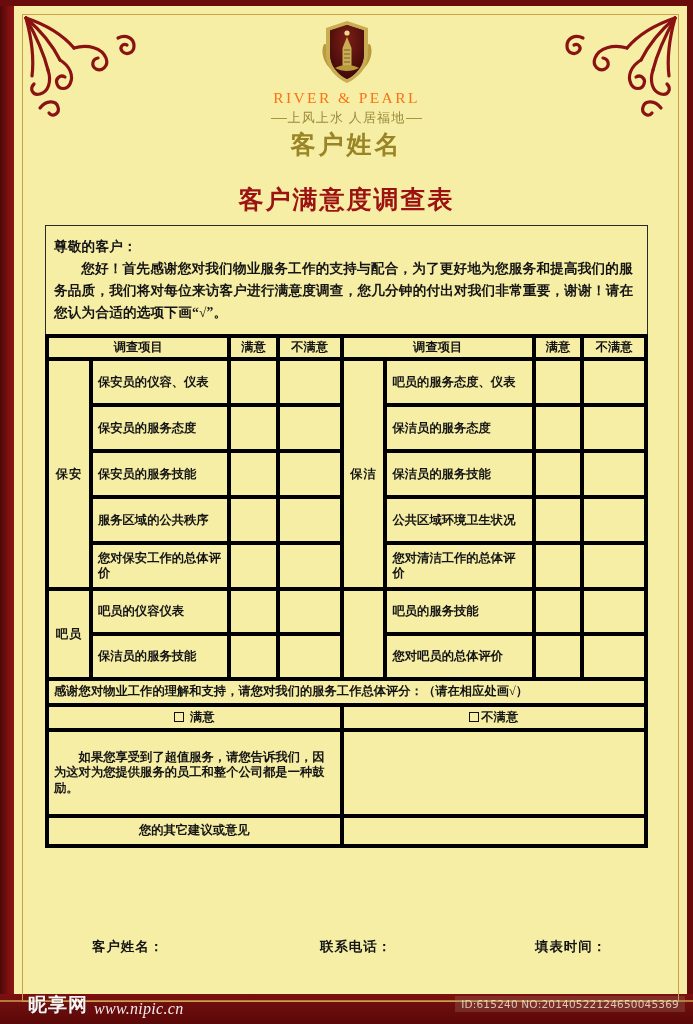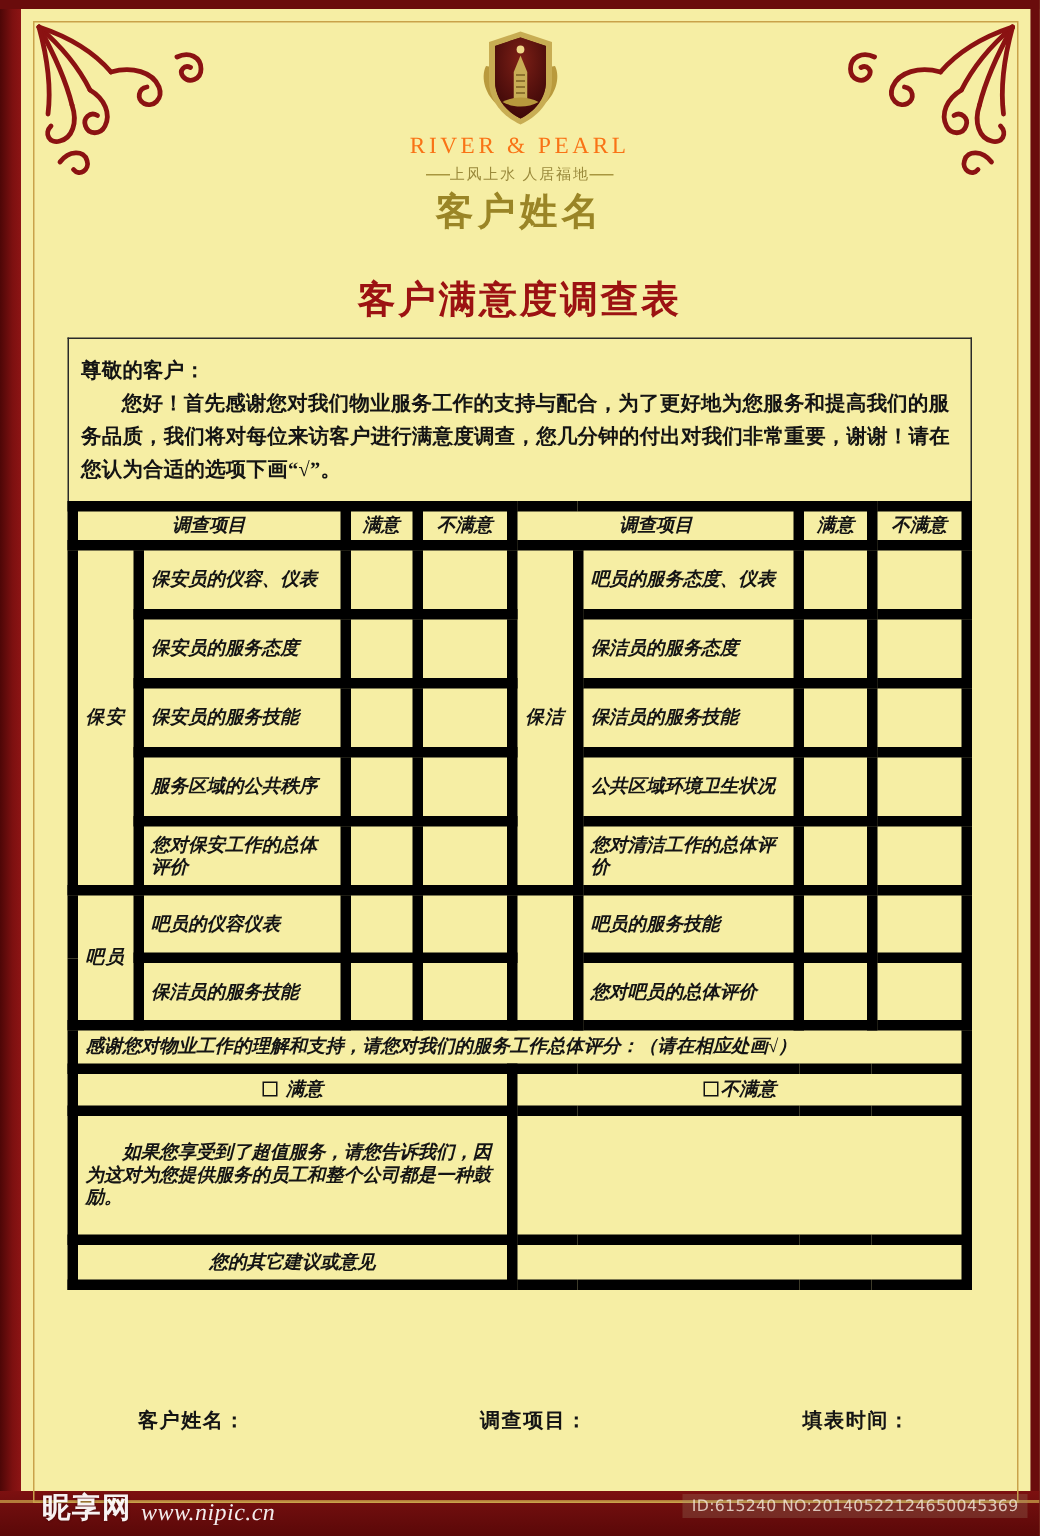--- a/index.html
+++ b/index.html
@@ -66,21 +66,21 @@
   .logo-en {
     margin-top: 3px;
     font-family: "Liberation Serif", "DejaVu Serif", serif;
     font-size: 15.5px;
     letter-spacing: 2.4px;
     color: #f97316;
     white-space: nowrap;
   }
   .logo-tag {
     margin-top: 2px;
-    font-size: 10px;
+    font-size: 13px;
     letter-spacing: 1.2px;
     color: #9a8a3c;
     white-space: nowrap;
     display: flex; align-items: center; gap: 0;
   }
   .logo-tag .dash { display:inline-block; width: 16px; height:1px; background:#a8963f; }
   .logo-cn {
     margin-top: 1px;
     font-size: 25px;
     font-weight: bold;
@@ -123,27 +123,26 @@
   .intro .body { text-indent: 2em; }
 
   
   table.survey {
     width: 603px;
     border-collapse: collapse;
     table-layout: fixed;
     font-family: "Liberation Serif", "DejaVu Serif", serif;
   }
   table.survey td, table.survey th {
-    border: 7px solid #000000;
+    border: 4px solid #000000;
     font-size: 12.3px;
     font-weight: bold;
     padding: 3px 5px;
     vertical-align: middle;
     line-height: 1.25;
-    font-style: italic;
   }
   table.survey th {
     text-align: center;
     height: 22px;
     padding: 2px 4px;
     font-size: 12.3px;
   }
   td.cat {
     text-align: center;
     width: 40px;
@@ -424,21 +423,21 @@
         <tr>
           <td colspan="4" class="suggest-cell">您的其它建议或意见</td>
           <td colspan="4" class="suggest-cell"></td>
         </tr>
       </tbody>
     </table>
   </div>
 
   <div class="signline">
     <div class="s1">客户姓名：</div>
-    <div class="s2">调查项目：</div>
+    <div class="s2">联系电话：</div>
     <div class="s3">填表时间：</div>
   </div>
 
   <div class="wm">
     <span class="wm-cn">昵享网</span>
     <span class="wm-url">www.nipic.cn</span>
   </div>
   <div class="wm-id">ID:615240 NO:20140522124650045369</div>
 </div>
 

